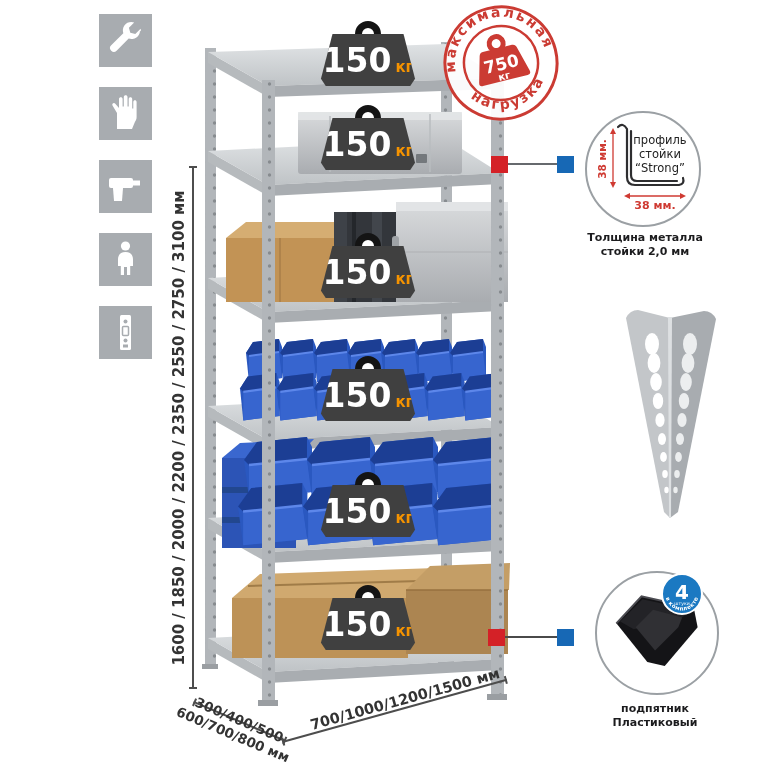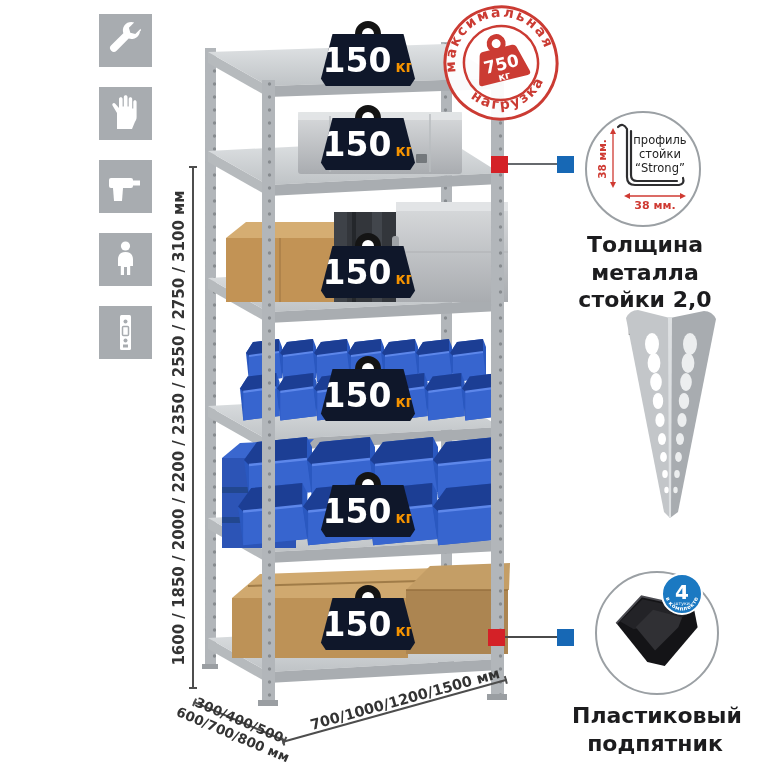--- a/index.html
+++ b/index.html
@@ -25,37 +25,37 @@
   #width-line{left:282px;top:741px;width:233px;transform:rotate(-15.5deg);}
   #depth-label{position:absolute;left:168px;top:712px;width:136px;text-align:center;
     transform:rotate(23deg);font-size:13.5px;font-weight:700;color:#333;line-height:1.15;}
   #width-label{position:absolute;left:292px;top:691px;width:226px;text-align:center;
     transform:rotate(-15.5deg);font-size:14.5px;font-weight:700;color:#333;white-space:nowrap;}
 
   
   .weight{position:absolute;left:320px;width:96px;}
   .weight .handle{width:26px;height:26px;border:7px solid #141414;border-radius:50%;
     box-sizing:border-box;margin:0 auto;background:#fff;}
-  .weight .bodyw{margin-top:-13px;height:52px;background:#0f172a;
+  .weight .bodyw{margin-top:-13px;height:52px;background:#404040;
     clip-path:polygon(13% 0%,87% 0%,99% 86%,94% 100%,6% 100%,1% 86%);
     display:flex;align-items:center;justify-content:center;gap:4px;position:relative;}
   .weight .val{font-size:33px;font-weight:700;color:#ffffff;line-height:1;}
   .weight .unit{font-size:15px;font-weight:700;color:#f59300;margin-top:14px;line-height:1;}
   .w1{top:21px;} .w2{top:105px;} .w3{top:233px;} .w4{top:356px;} .w5{top:472px;} .w6{top:585px;}
 
   
   .connline{position:absolute;height:2px;background:#66696d;}
   .sq{position:absolute;width:17px;height:17px;}
   .sq.red{background:#d42127;} .sq.blue{background:#1768b5;}
 
   
   .circle{position:absolute;border:2px solid #9ba0a4;border-radius:50%;background:#fff;box-sizing:border-box;}
   #profile-circle{left:585px;top:111px;width:116px;height:116px;}
   #foot-circle{left:595px;top:571px;width:124px;height:124px;}
-  .caption{position:absolute;text-align:center;font-size:22px;font-weight:600;color:#1c1c1e;line-height:1.25;}
+  .caption{position:absolute;text-align:center;font-size:11px;font-weight:600;color:#1c1c1e;line-height:1.25;}
   #profile-caption{left:558px;top:231px;width:174px;}
   #foot-caption{left:572px;top:702px;width:166px;}
 
   #stamp{position:absolute;left:440px;top:2px;transform:rotate(-14deg);}
   svg text{font-family:"DejaVu Sans","Liberation Sans",sans-serif;}
 </style>
 </head>
 <body>
 
 <div id="canvas">
@@ -384,17 +384,17 @@
   <svg class="abs" style="left:660px;top:572px;" width="44" height="44" viewBox="0 0 44 44">
     <circle cx="22" cy="22" r="20" fill="#1b79c2" stroke="#ffffff" stroke-width="2"></circle>
     <text x="22" y="27" text-anchor="middle" font-size="20" font-weight="700" fill="#fff">4</text>
     <text x="22" y="32.5" text-anchor="middle" font-size="4.6" fill="#fff">штуки</text>
     <path id="badgeArc" d="M6,26 A16.5,16.5 0 0 0 38,26" fill="none"></path>
     <text font-size="5.5" font-weight="700" fill="#fff" letter-spacing="0.4">
       <textPath href="#badgeArc" startOffset="50%" text-anchor="middle">в комплекте</textPath>
     </text>
   </svg>
   <div id="foot-caption" class="caption">
+    <div>подпятник</div>
     <div>Пластиковый</div>
-    <div>подпятник</div>
   </div>
 
 </div>
 
 </body></html>

